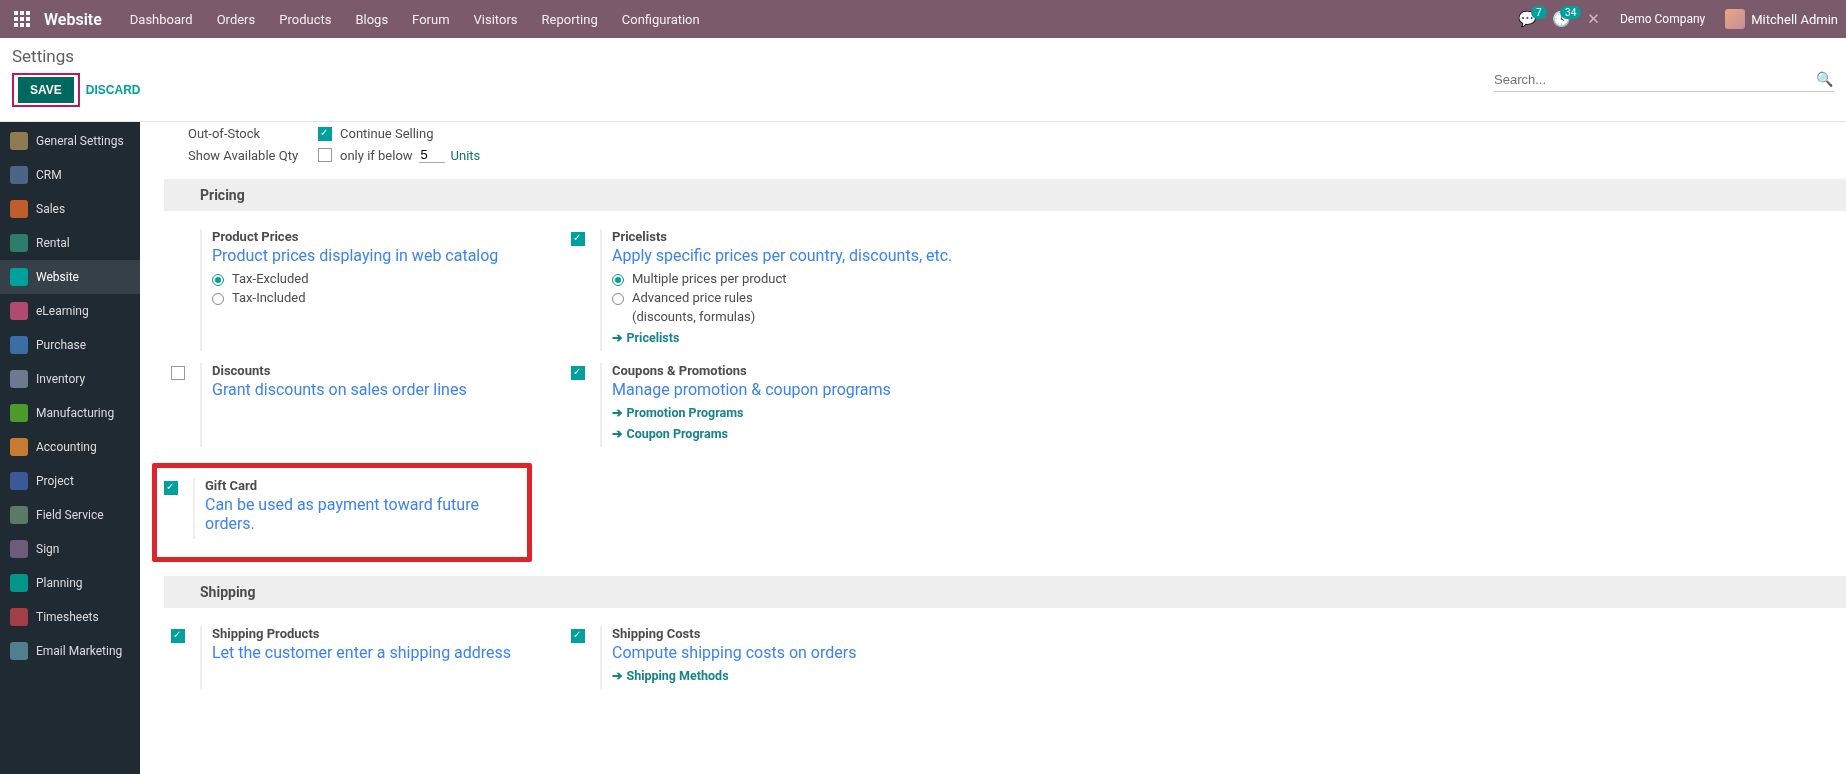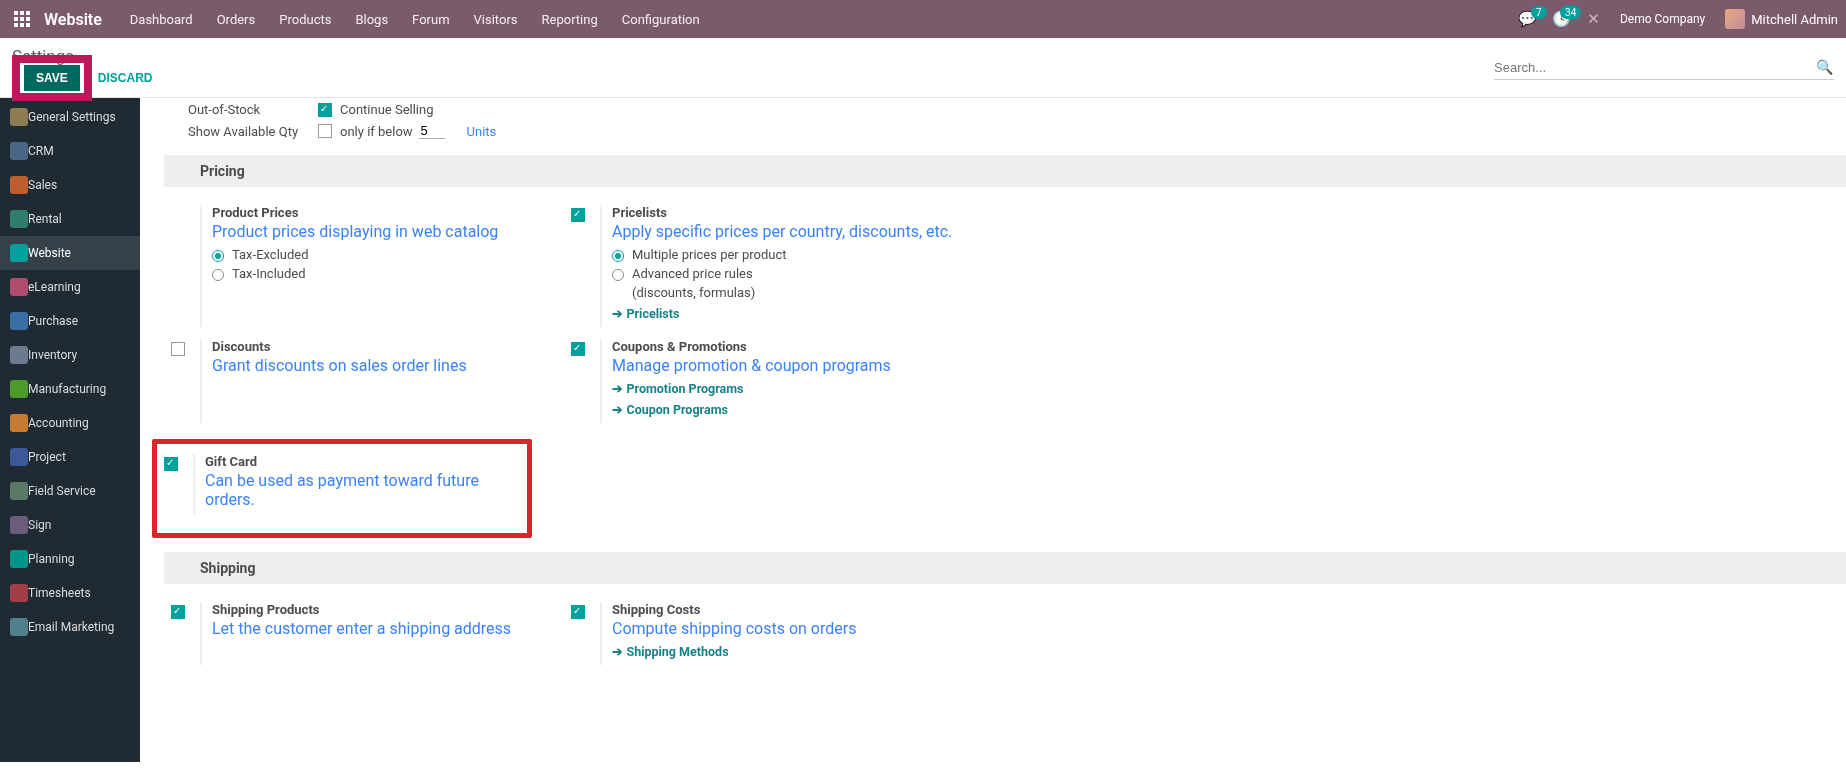--- a/index.html
+++ b/index.html
@@ -11,32 +11,32 @@
   .apps-grid span { width:4px; height:4px; background:#fff; }
   .topbar .brand { font-weight:600; font-size:16px; margin:0 16px 0 8px; }
   .topbar .navlink { font-size:13px; color:#fff; padding:0 12px; cursor:pointer; opacity:0.9; }
   .topbar .spacer { flex:1; }
   .topbar .badge-wrap { position:relative; margin:0 8px; cursor:pointer; }
   .topbar .badge { position:absolute; top:-4px; right:-10px; background:#00a09d; color:#fff; font-size:10px; border-radius:8px; padding:1px 5px; }
   .topbar .company { font-size:12px; margin:0 12px; }
   .topbar .user { display:flex; align-items:center; gap:6px; font-size:13px; margin-left:8px; cursor:pointer; }
   .avatar { width:20px; height:20px; border-radius:3px; background:linear-gradient(135deg,#e8a87c,#c38d9e); }
 
-  .subhead { display:flex; align-items:center; height:60px; padding:0 12px; border-bottom:1px solid #e5e5e5; position:relative; }
+  .subhead { display:flex; align-items:center; height:84px; padding:0 12px; border-bottom:1px solid #e5e5e5; position:relative; }
   .page-title { position:absolute; left:12px; top:8px; font-size:17px; color:#5f5f5f; }
-  .btn-save-wrap { border:8px solid #be185d; padding:2px 4px; display:inline-block; position:relative; top:10px; }
+  .btn-save-wrap { border:2px solid #be185d; padding:2px 4px; display:inline-block; position:relative; top:10px; }
   .btn-save { background:#00695f; color:#fff; border:none; padding:6px 12px; font-size:12px; font-weight:600; cursor:pointer; }
   .btn-discard { background:none; border:none; color:#00a09d; font-size:12px; font-weight:600; margin-left:6px; cursor:pointer; position:relative; top:10px; }
   .search-wrap { margin-left:auto; display:flex; align-items:center; border-bottom:1px solid #ccc; width:340px; }
   .search-wrap input { border:none; outline:none; padding:4px 0; width:100%; font-size:13px; }
   .search-icon { font-size:14px; color:#555; margin-left:6px; }
 
   .body-wrap { display:flex; height:calc(774px - 38px - 72px); }
   .sidebar { width:140px; background:#1f2a33; overflow:hidden; padding-top:2px; }
-  .side-item { display:flex; align-items:center; padding:8px 10px; color:#dcdcdc; font-size:12px; cursor:pointer; }
+  .side-item { display:flex; align-items:center; gap:8px; padding:8px 10px; color:#dcdcdc; font-size:12px; cursor:pointer; }
   .side-item.active { background:#354049; color:#fff; }
   .side-icon { width:18px; height:18px; border-radius:3px; display:flex; align-items:center; justify-content:center; font-size:10px; color:#fff; }
 
   .content { flex:1; overflow-y:auto; position:relative; }
   .content-inner { padding:0 0 20px 24px; }
   
   .inventory-row { display:flex; align-items:center; padding:4px 0 2px 0; margin-left:24px; }
   .inv-label { width:130px; font-size:13px; color:#4c4c4c; }
   .chk { width:14px; height:14px; border:1px solid #999; display:inline-block; margin-right:8px; flex-shrink:0; position:relative; cursor:pointer; }
   .chk.checked { background:#00a09d; border-color:#00a09d; }
@@ -54,21 +54,21 @@
   .setting-col .chk-col { width:36px; display:flex; justify-content:center; padding-top:1px;}
   .setting-body { flex:1; border-left:2px solid #eee; padding-left:10px; }
   .setting-title { font-weight:700; color:#4c4c4c; font-size:13px; margin-bottom:2px; }
   .setting-desc { color:#3b82f6; font-size:16px; margin-bottom:6px; }
   .option-row { display:flex; align-items:center; margin:4px 0; font-size:13px; color:#4c4c4c; }
   .link-row { color:#17828a; font-weight:700; font-size:12.5px; margin:6px 0; cursor:pointer; display:flex; align-items:center; gap:4px; }
   .link-arrow { font-weight:900; }
 
   .highlight-box { border:5px solid #d9262c; border-radius:2px; padding:10px 6px 18px 0; margin:10px 0 0 -12px; width:380px; }
 
-  .units-txt { color:#3b82f6; margin-left:22px; }
+  .units-txt { color:#0f766e; margin-left:6px; }
 
   ::-webkit-scrollbar { width:10px; }
   ::-webkit-scrollbar-thumb { background:#bbb; }
   ::-webkit-scrollbar-track { background:#eee; }
 </style>
 </head>
 <body>
 
 <div class="topbar">
   <div class="apps-icon">

